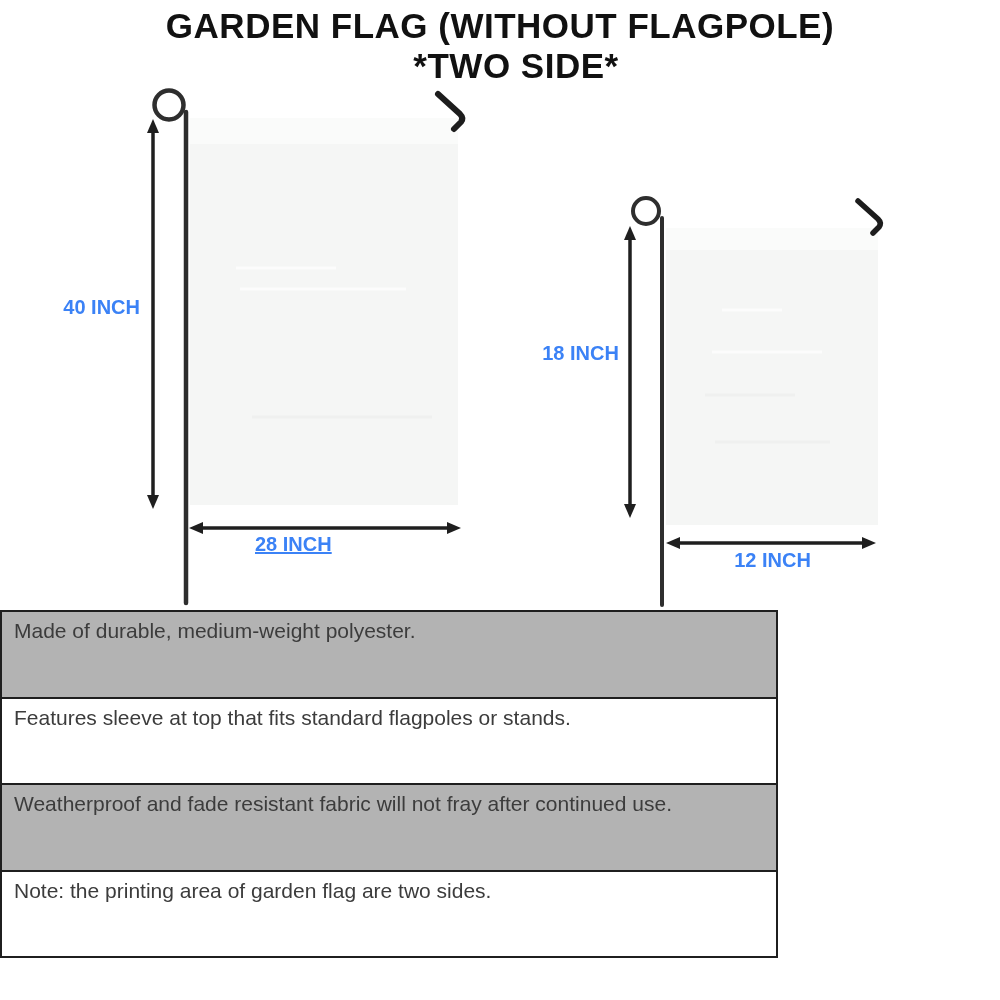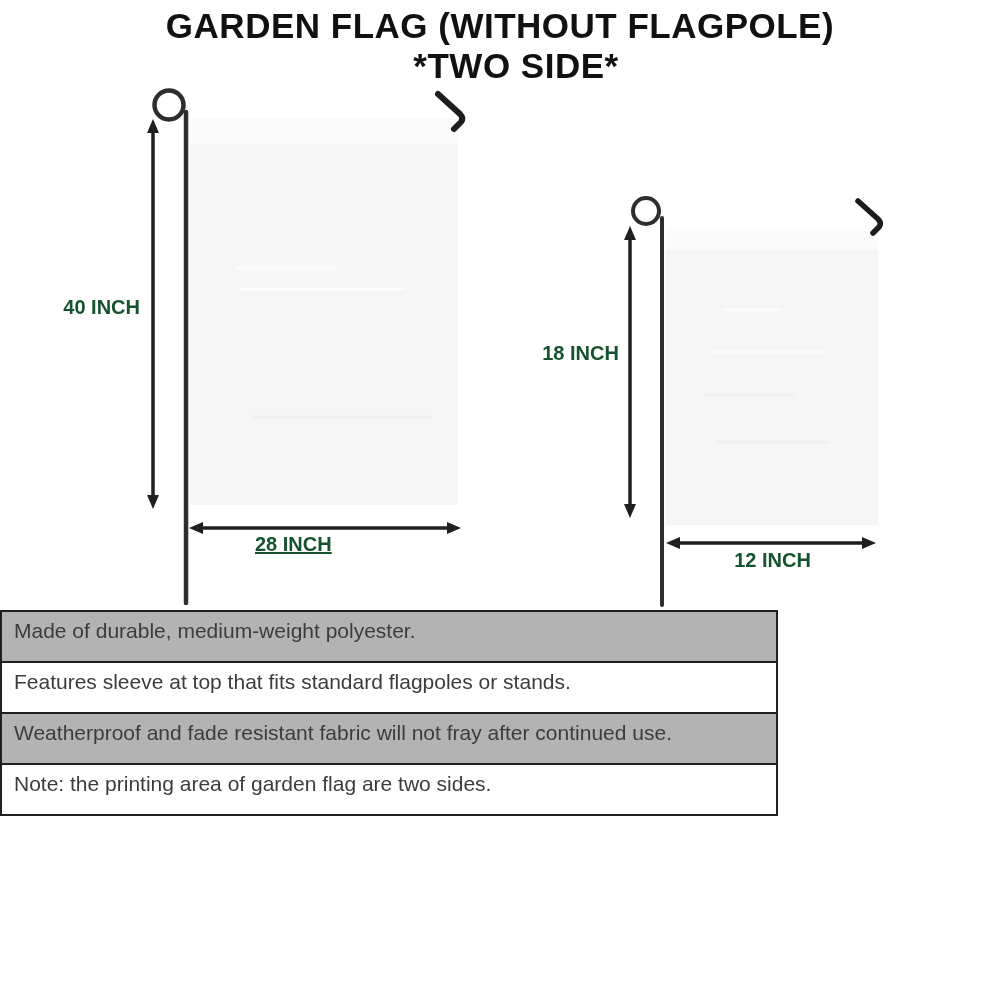--- a/index.html
+++ b/index.html
@@ -40,34 +40,34 @@
   .pole-thin   { stroke-width: 4; }
   .hook        { stroke: #1d1d1d; stroke-width: 6; fill: none; stroke-linecap: round; stroke-linejoin: round; }
   .hook-thin   { stroke-width: 5.5; }
   .dim-line    { stroke: var(--arrow, #1f1f1f); stroke-width: 3.5; }
   .dim-head    { fill: var(--arrow, #1f1f1f); }
 
   .dim-label {
     position: absolute;
     font-weight: bold;
     font-size: 20px;
-    color: #14532d;
+    color: #3b82f6;
     white-space: nowrap;
   }
   #label-40 { left: 50px;  top: 296px; width: 90px;  text-align: right; }
   #label-28 { left: 255px; top: 533px; width: 160px; text-align: left; text-decoration: underline; }
   #label-18 { left: 533px; top: 342px; width: 95px;  text-align: center; }
   #label-12 { left: 695px; top: 549px; width: 155px; text-align: center; }
 
   #features-table {
     position: absolute;
     top: 610px;
     left: 0;
     width: 778px;
-    height: 206px;
+    height: 348px;
     box-sizing: border-box;
     border: 2px solid var(--border, #1f1f1f);
     display: flex;
     flex-direction: column;
   }
   .feature-row {
     flex: 1 1 0;
     box-sizing: border-box;
     border-bottom: 2px solid var(--border, #1f1f1f);
     padding: 6px 8px 0 12px;

